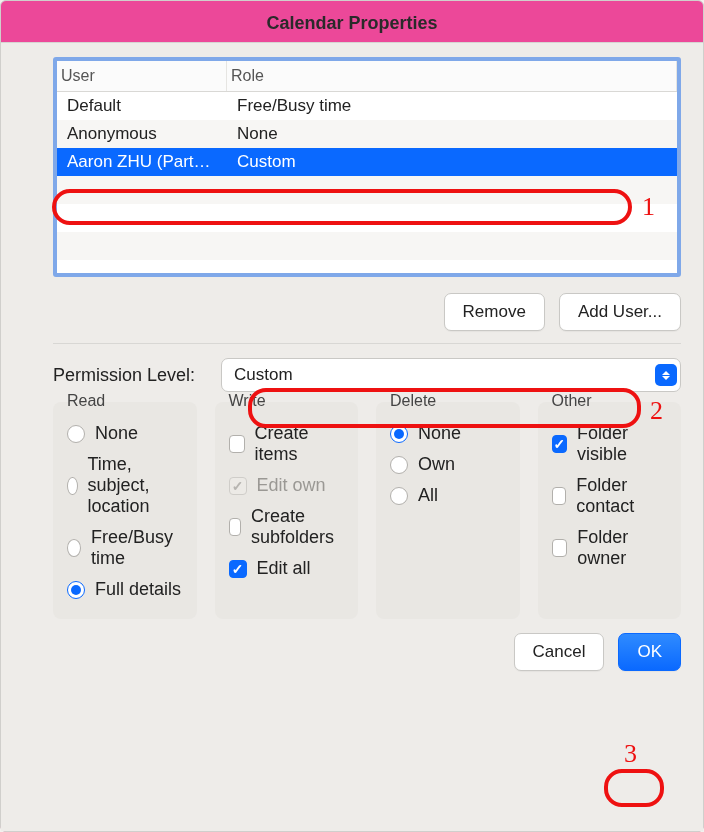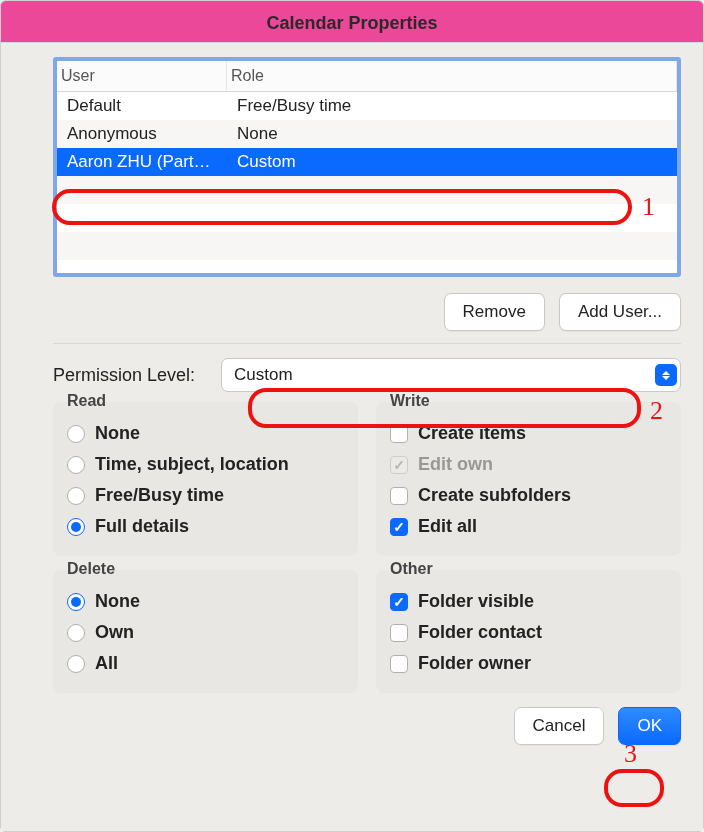--- a/index.html
+++ b/index.html
@@ -166,24 +166,23 @@
     .select-chevron:before, .select-chevron:after {
       content: "";
       width: 0; height: 0;
       border-left: 4px solid transparent;
       border-right: 4px solid transparent;
     }
     .select-chevron:before { border-bottom: 4px solid #fff; }
     .select-chevron:after { border-top: 4px solid #fff; }
     .groups {
       display: grid;
-      grid-template-columns: 1fr 1fr;
+      grid-template-columns: 1fr 1fr 1fr 1fr;
       gap: 14px 18px;
       margin-left: 30px;
-      font-weight: bold;
     }
     .group {
       background: #e9e7e3;
       border-radius: 8px;
       padding: 2px 14px 14px;
     }
     .group-title {
       font-size: 16px;
       color: #444;
       transform: translateY(-12px);

